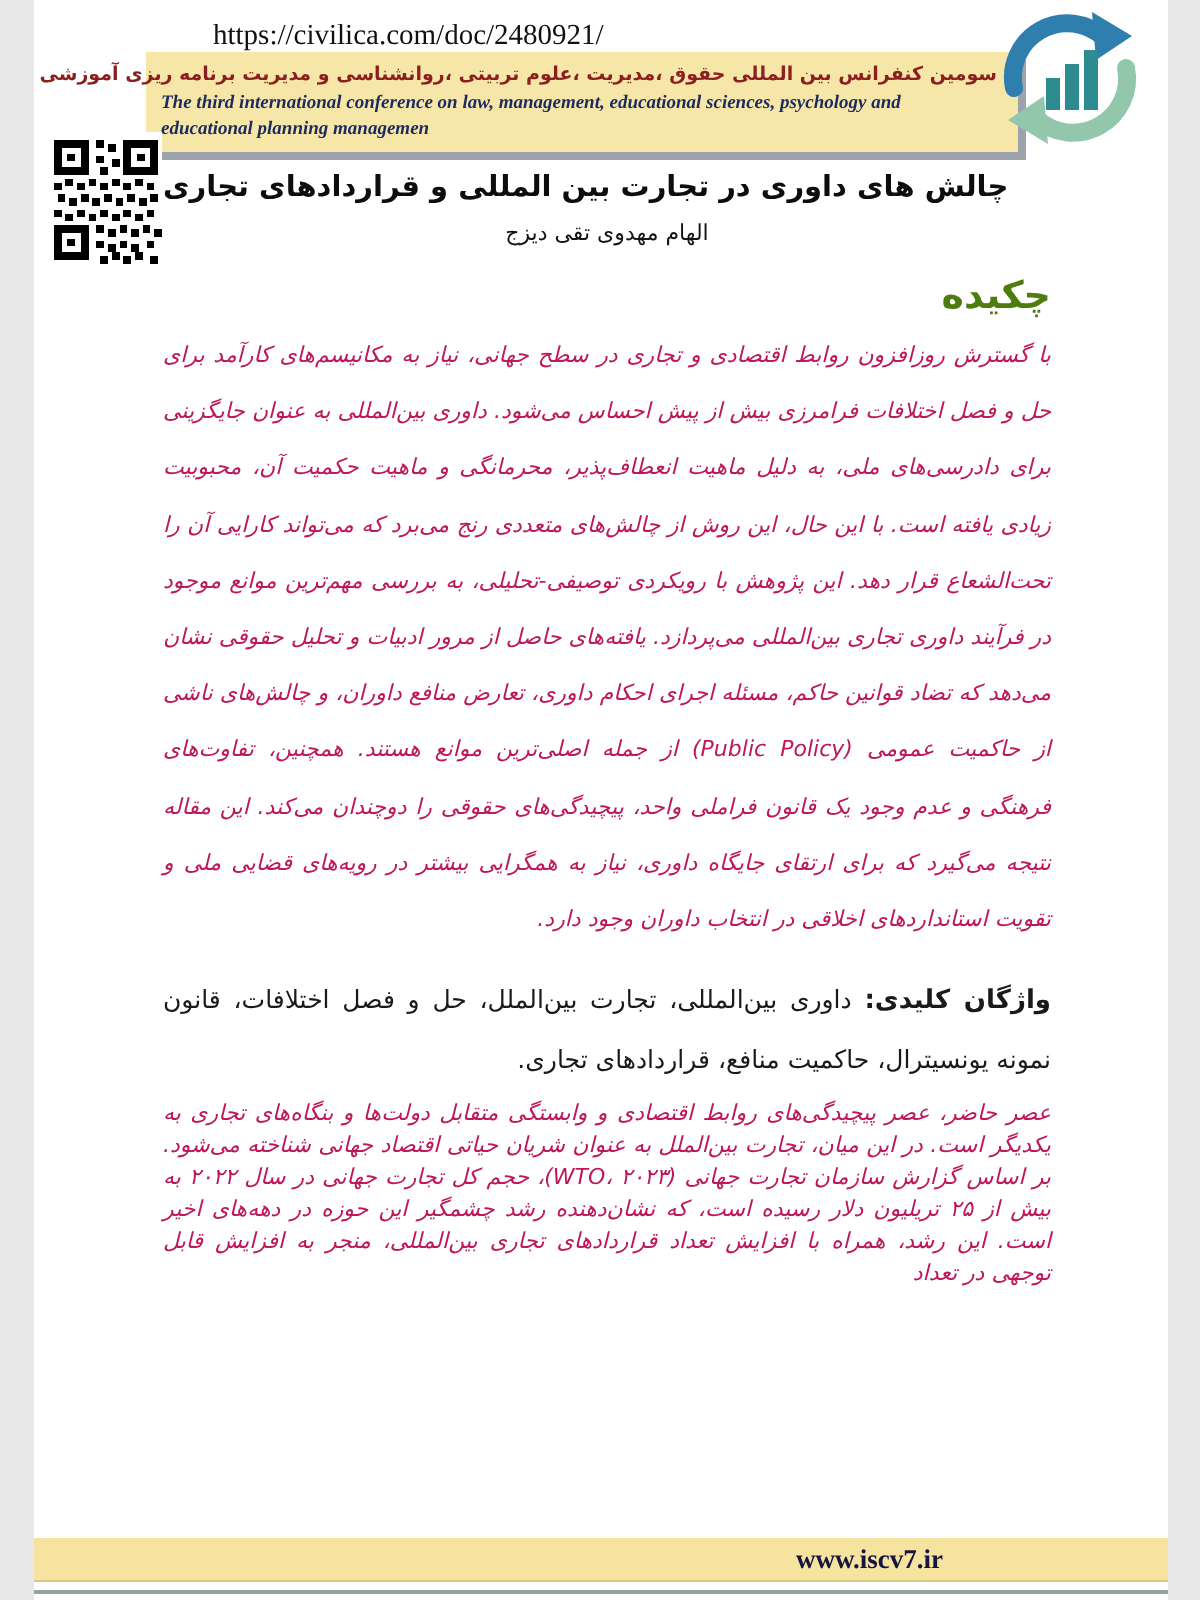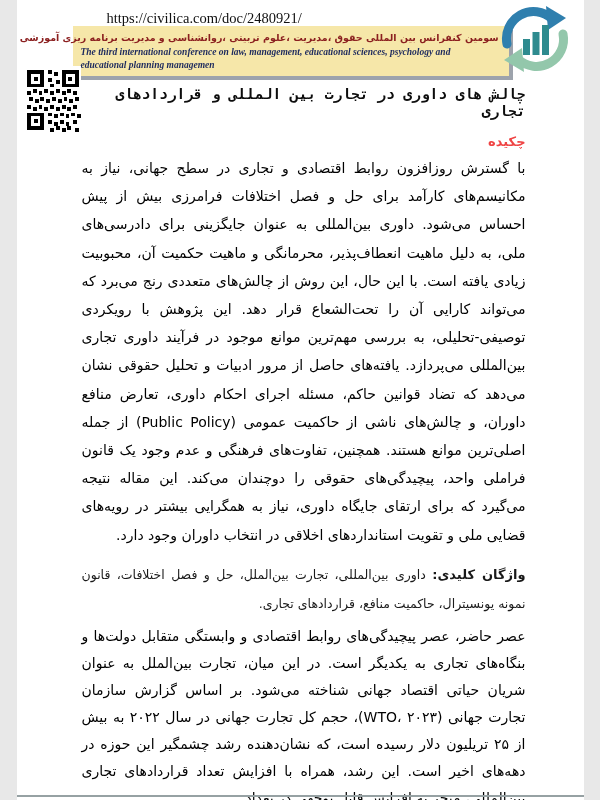--- a/index.html
+++ b/index.html
@@ -34,34 +34,34 @@
   .civilica-word{
     font-size:12.5px; font-weight:bold; color:#1c4e9c; letter-spacing:.5px;
     margin-top:-4px; margin-left:4px;
   }
   .conf-logo{ position:absolute; right:8px; top:2px; z-index:6; }
   .qr{ position:absolute; left:8px; top:66px; z-index:6; }
 
   
   .content{ position:absolute; left:65px; right:58px; top:86px; }
   .paper-title{
-    direction:rtl; text-align:right; font-size:14.5px; font-weight:bold; color:#0d0d0d;font-family:Liberation Mono, monospace;
+    direction:rtl; text-align:left; font-size:14.5px; font-weight:bold; color:#0d0d0d;
   }
   .paper-author{
     direction:rtl; text-align:center; font-size:11px; margin-top:8px; color:#141414;
   }
   .section-heading{
-    direction:rtl; text-align:right; font-size:13px; font-weight:bold; color:#ef4444;
+    direction:rtl; text-align:right; font-size:19px; font-weight:bold; color:#4d7c0f;
     margin-top:14px;
   }
   .para{
-    direction:rtl; text-align:justify; font-size:14px; line-height:28.2px;
-    margin-top:5px; color:#000000;
+    direction:rtl; text-align:justify; font-size:11px; line-height:28.2px;
+    margin-top:5px; color:#be185d;font-style:italic;
   }
-  .para-intro{ line-height:27px; }
+  .para-intro{ line-height:16px; }
   .keywords{
     direction:rtl; text-align:justify; font-size:12.5px; line-height:29px; margin-top:11px;
   }
   .keywords b{ font-size:13px; }
 
   
   .footer-bar{
     position:absolute; left:0; right:0; bottom:9px; height:21px; z-index:4;
     background:#f6e3a0; border-bottom:1px solid #d9c77d;
   }
@@ -119,24 +119,28 @@
                M1 20h2v2H1z M4 21h2v2H4z M7 20h2v2H7z M10 21h2v2h-2z M13 20h2v2h-2z
                M16 21h2v2h-2z M19 20h2v2h-2z M22 21h2v2h-2z M25 20h2v2h-2z
                M12 24h2v2h-2z M15 25h2v2h-2z M18 24h2v2h-2z M21 25h2v2h-2z M24 24h2v2h-2z M27 25h2v2h-2z
                M12 28h2v2h-2z M15 29h2v2h-2z M18 28h2v2h-2z M21 29h2v2h-2z M25 28h2v2h-2z
                M13 32h2v2h-2z M16 31h2v2h-2z M19 32h2v2h-2z M22 31h2v2h-2z M26 32h2v2h-2z"></path>
     </g>
   </svg>
 
   <div class="content">
     <div class="paper-title">چالش های داوری در تجارت بین المللی و قراردادهای تجاری</div>
+    <div class="paper-author">الهام مهدوی تقی دیزج</div>
 
     <div class="section-heading">چکیده</div>
     <div class="para">با گسترش روزافزون روابط اقتصادی و تجاری در سطح جهانی، نیاز به مکانیسم‌های کارآمد برای حل و فصل اختلافات فرامرزی بیش از پیش احساس می‌شود. داوری بین‌المللی به عنوان جایگزینی برای دادرسی‌های ملی، به دلیل ماهیت انعطاف‌پذیر، محرمانگی و ماهیت حکمیت آن، محبوبیت زیادی یافته است. با این حال، این روش از چالش‌های متعددی رنج می‌برد که می‌تواند کارایی آن را تحت‌الشعاع قرار دهد. این پژوهش با رویکردی توصیفی-تحلیلی، به بررسی مهم‌ترین موانع موجود در فرآیند داوری تجاری بین‌المللی می‌پردازد. یافته‌های حاصل از مرور ادبیات و تحلیل حقوقی نشان می‌دهد که تضاد قوانین حاکم، مسئله اجرای احکام داوری، تعارض منافع داوران، و چالش‌های ناشی از حاکمیت عمومی (Public Policy) از جمله اصلی‌ترین موانع هستند. همچنین، تفاوت‌های فرهنگی و عدم وجود یک قانون فراملی واحد، پیچیدگی‌های حقوقی را دوچندان می‌کند. این مقاله نتیجه می‌گیرد که برای ارتقای جایگاه داوری، نیاز به همگرایی بیشتر در رویه‌های قضایی ملی و تقویت استانداردهای اخلاقی در انتخاب داوران وجود دارد.</div>
 
     <div class="keywords"><b>واژگان کلیدی:</b><span> داوری بین‌المللی، تجارت بین‌الملل، حل و فصل اختلافات، قانون نمونه یونسیترال، حاکمیت منافع، قراردادهای تجاری.</span></div>
 
     <div class="para para-intro">عصر حاضر، عصر پیچیدگی‌های روابط اقتصادی و وابستگی متقابل دولت‌ها و بنگاه‌های تجاری به یکدیگر است. در این میان، تجارت بین‌الملل به عنوان شریان حیاتی اقتصاد جهانی شناخته می‌شود. بر اساس گزارش سازمان تجارت جهانی (WTO، ۲۰۲۳)، حجم کل تجارت جهانی در سال ۲۰۲۲ به بیش از ۲۵ تریلیون دلار رسیده است، که نشان‌دهنده رشد چشمگیر این حوزه در دهه‌های اخیر است. این رشد، همراه با افزایش تعداد قراردادهای تجاری بین‌المللی، منجر به افزایش قابل توجهی در تعداد</div>
   </div>
 
+  <div class="footer-bar">
+    <span class="footer-site">www.iscv7.ir</span>
+  </div>
   <div class="footer-edge"></div>
 
 </div>
 
 </body></html>

